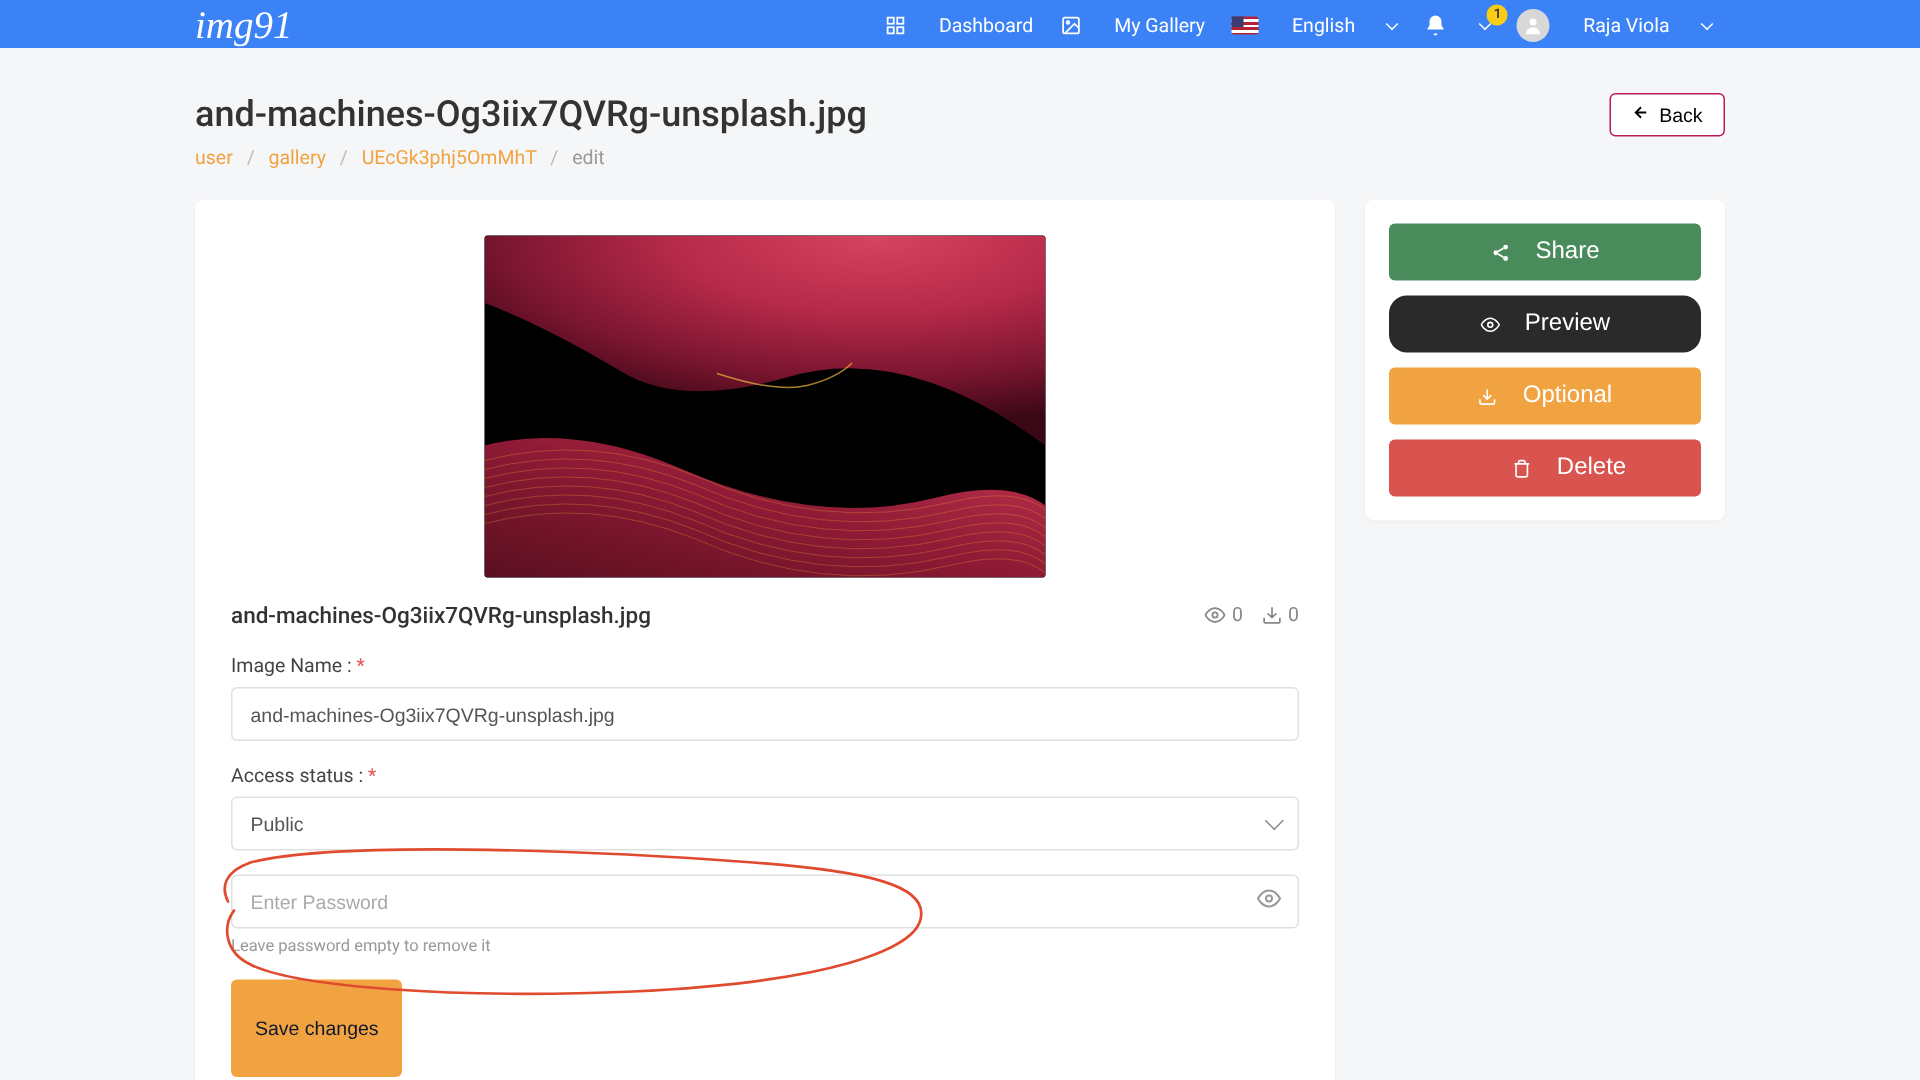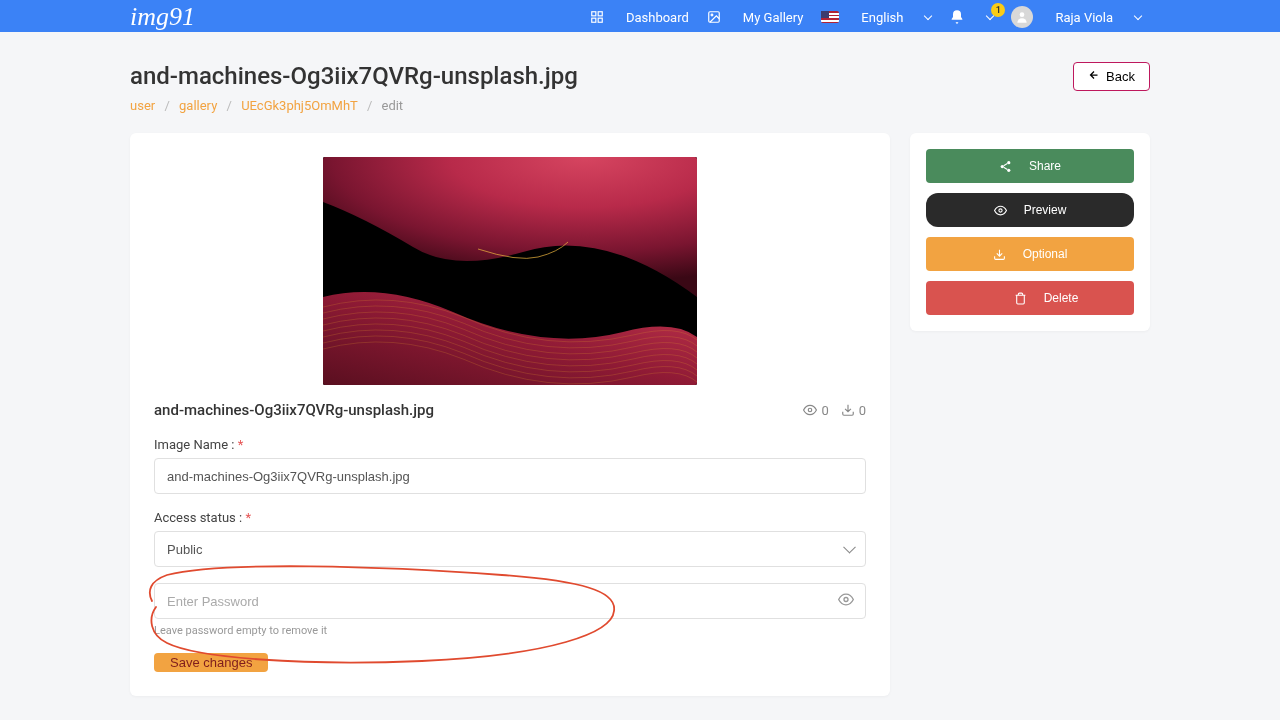--- a/index.html
+++ b/index.html
@@ -197,33 +197,33 @@
     .eye-icon {
       position: absolute;
       right: 12px;
       top: 50%;
       transform: translateY(-50%);
       color: #999;
       cursor: pointer;
     }
     .btn-primary {
       background: #f2a341;
-      color: #7f1d1d;
+      color: #0f172a;
       border: none;
       border-radius: 4px;
-      padding: 2px 16px;
+      padding: 25px 16px;
       font-size: 13px;
       cursor: pointer;
     }
     .action-btn {
       width: 100%;
       border: none;
       border-radius: 4px;
       padding: 10px 12px;
-      font-size: 12px;
+      font-size: 16px;
       cursor: pointer;
       display: flex;
       align-items: center;
       justify-content: center;
       gap: 17px;
       margin-bottom: 10px;
       color: #fff;
     }
     .btn-share { background: #4a8b5c; }
     .btn-preview { background: #2a2a2a; border-radius: 12px; }

